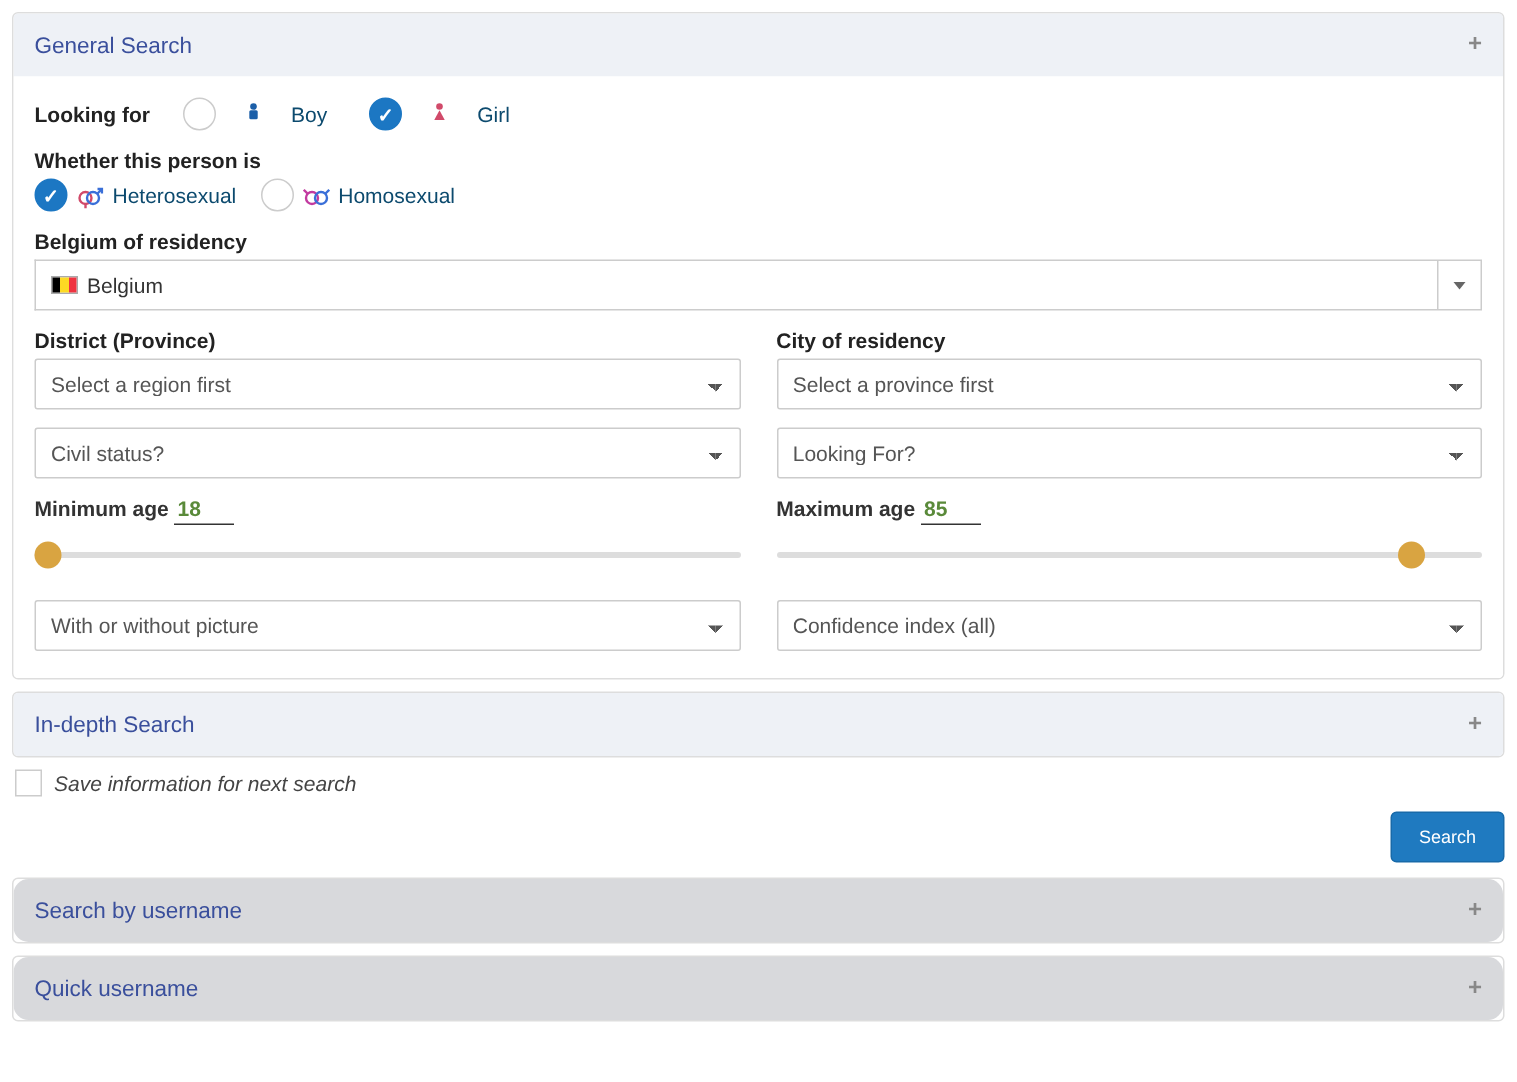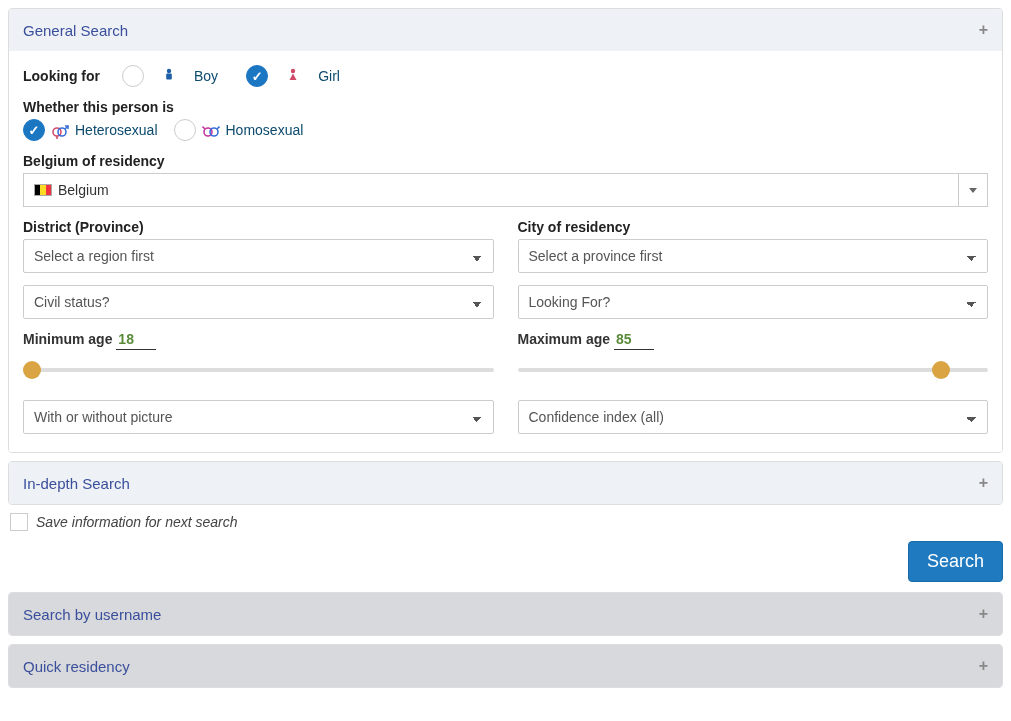--- a/index.html
+++ b/index.html
@@ -19,20 +19,21 @@
   .panel-header {
     background: #eef1f6;
     padding: 12px 14px;
     display: flex;
     justify-content: space-between;
     align-items: center;
     cursor: pointer;
   }
   .panel-header-grey {
     background: #d8d9dc;
+    border-radius: 10px;
   }
   .panel-title {
     color: #3a4f9c;
     font-size: 15px;
     font-weight: 400;
   }
   .plus-icon {
     color: #888;
     font-size: 16px;
     font-weight: bold;
@@ -194,21 +195,21 @@
     cursor: pointer;
   }
   .save-label { font-style: italic; color: #444; }
   .action-row { display: flex; justify-content: flex-end; margin-bottom: 10px; }
   .btn-primary {
     background: #1f7ac0;
     color: #fff;
     border: 1px solid #186aa9;
     padding: 9px 18px;
     border-radius: 4px;
-    font-size: 18px;
+    font-size: 12px;
     cursor: pointer;
   }
 </style>
 </head>
 <body>
 
 <div class="panel">
   <div class="panel-header">
     <span class="panel-title">General Search</span>
     <span class="plus-icon">+</span>
@@ -364,16 +365,16 @@
 
 <div class="panel">
   <div class="panel-header panel-header-grey">
     <span class="panel-title">Search by username</span>
     <span class="plus-icon">+</span>
   </div>
 </div>
 
 <div class="panel">
   <div class="panel-header panel-header-grey">
-    <span class="panel-title">Quick residency</span>
+    <span class="panel-title">Quick username</span>
     <span class="plus-icon">+</span>
   </div>
 </div>
 
 </body></html>

